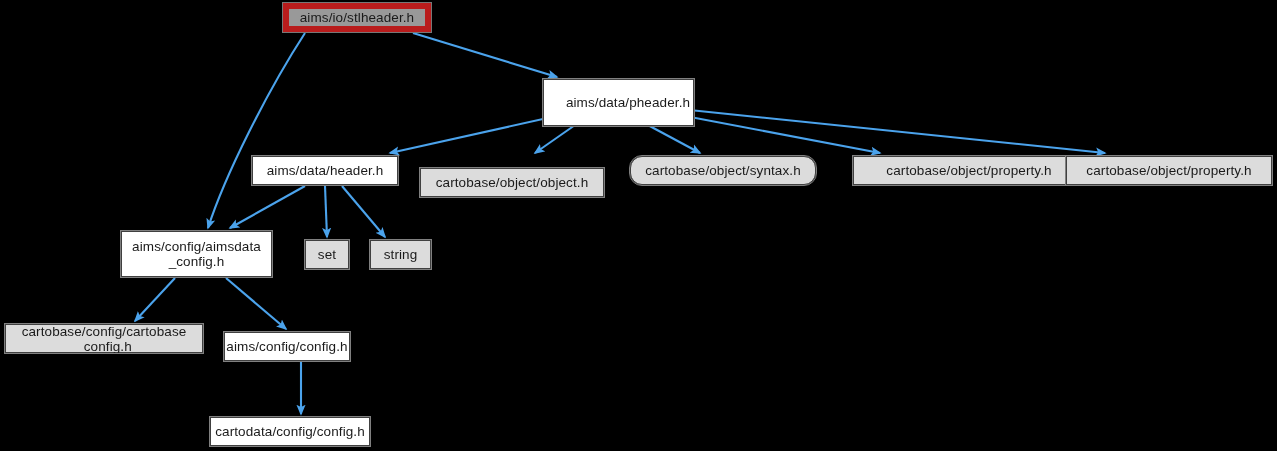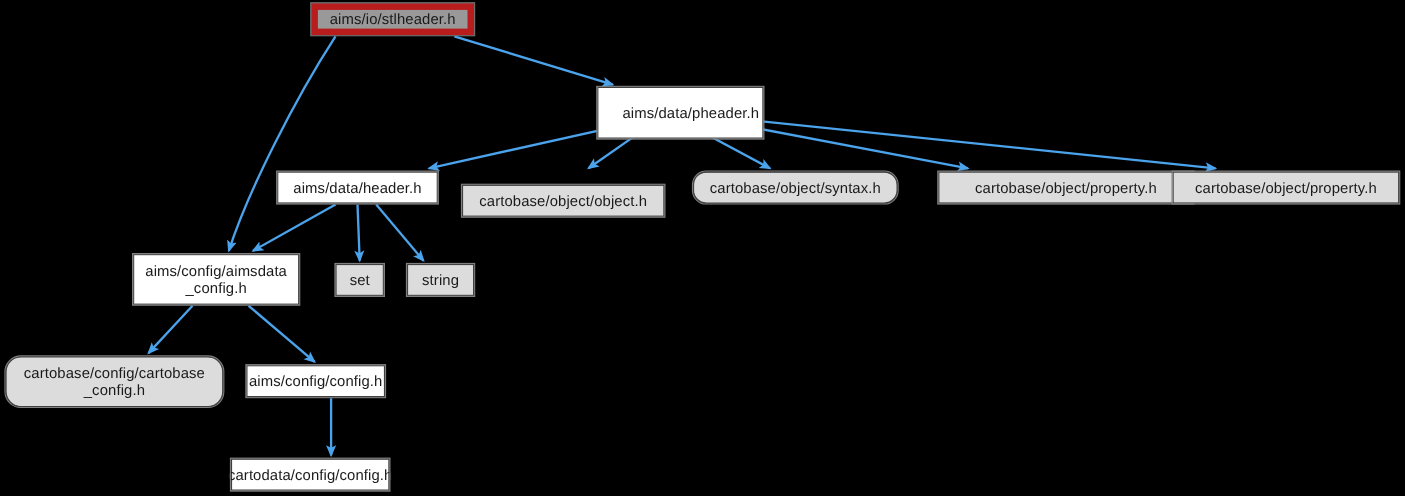--- a/index.html
+++ b/index.html
@@ -85,18 +85,18 @@
       <div class="node fill-white" style="left: 543px; top: 79px; width: 151px; height: 47px; padding-left: 19px;"><span class="node-label">aims/data/pheader.h</span></div>
       <div class="node fill-white" style="left: 252px; top: 156px; width: 146px; height: 29px;"><span class="node-label">aims/data/header.h</span></div>
       <div class="node fill-gray" style="left: 420px; top: 168px; width: 184px; height: 29px;"><span class="node-label">cartobase/object/object.h</span></div>
       <div class="node fill-gray" style="left: 630px; top: 156px; width: 186px; height: 29px; border-radius: 12px;"><span class="node-label">cartobase/object/syntax.h</span></div>
       <div class="node fill-gray" style="left: 853px; top: 156px; width: 232px; height: 29px;"><span class="node-label">cartobase/object/property.h</span></div>
       <div class="node fill-gray" style="left: 1066px; top: 156px; width: 206px; height: 29px;"><span class="node-label">cartobase/object/property.h</span></div>
       <div class="node fill-white" style="left: 121px; top: 231px; width: 151px; height: 46px;"><span class="node-label">aims/config/aimsdata
 _config.h</span></div>
       <div class="node fill-gray" style="left: 305px; top: 240px; width: 44px; height: 29px; justify-content: center;"><span class="node-label">set</span></div>
       <div class="node fill-gray" style="left: 370px; top: 240px; width: 61px; height: 29px;"><span class="node-label">string</span></div>
-      <div class="node fill-gray" style="left: 5px; top: 324px; width: 198px; height: 46px; border-radius: 14px;"><span class="node-label">cartobase/config/cartobase
+      <div class="node fill-gray" style="left: 5px; top: 324px; width: 198px; height: 29px;"><span class="node-label">cartobase/config/cartobase
 _config.h</span></div>
       <div class="node fill-white" style="left: 224px; top: 332px; width: 126px; height: 29px;"><span class="node-label">aims/config/config.h</span></div>
-      <div class="node fill-white" style="left: 210px; top: 417px; width: 144px; height: 29px;"><span class="node-label">cartodata/config/config.h</span></div>
+      <div class="node fill-white" style="left: 210px; top: 417px; width: 160px; height: 29px;"><span class="node-label">cartodata/config/config.h</span></div>
     </div>
 </div>
 
 </body></html>

